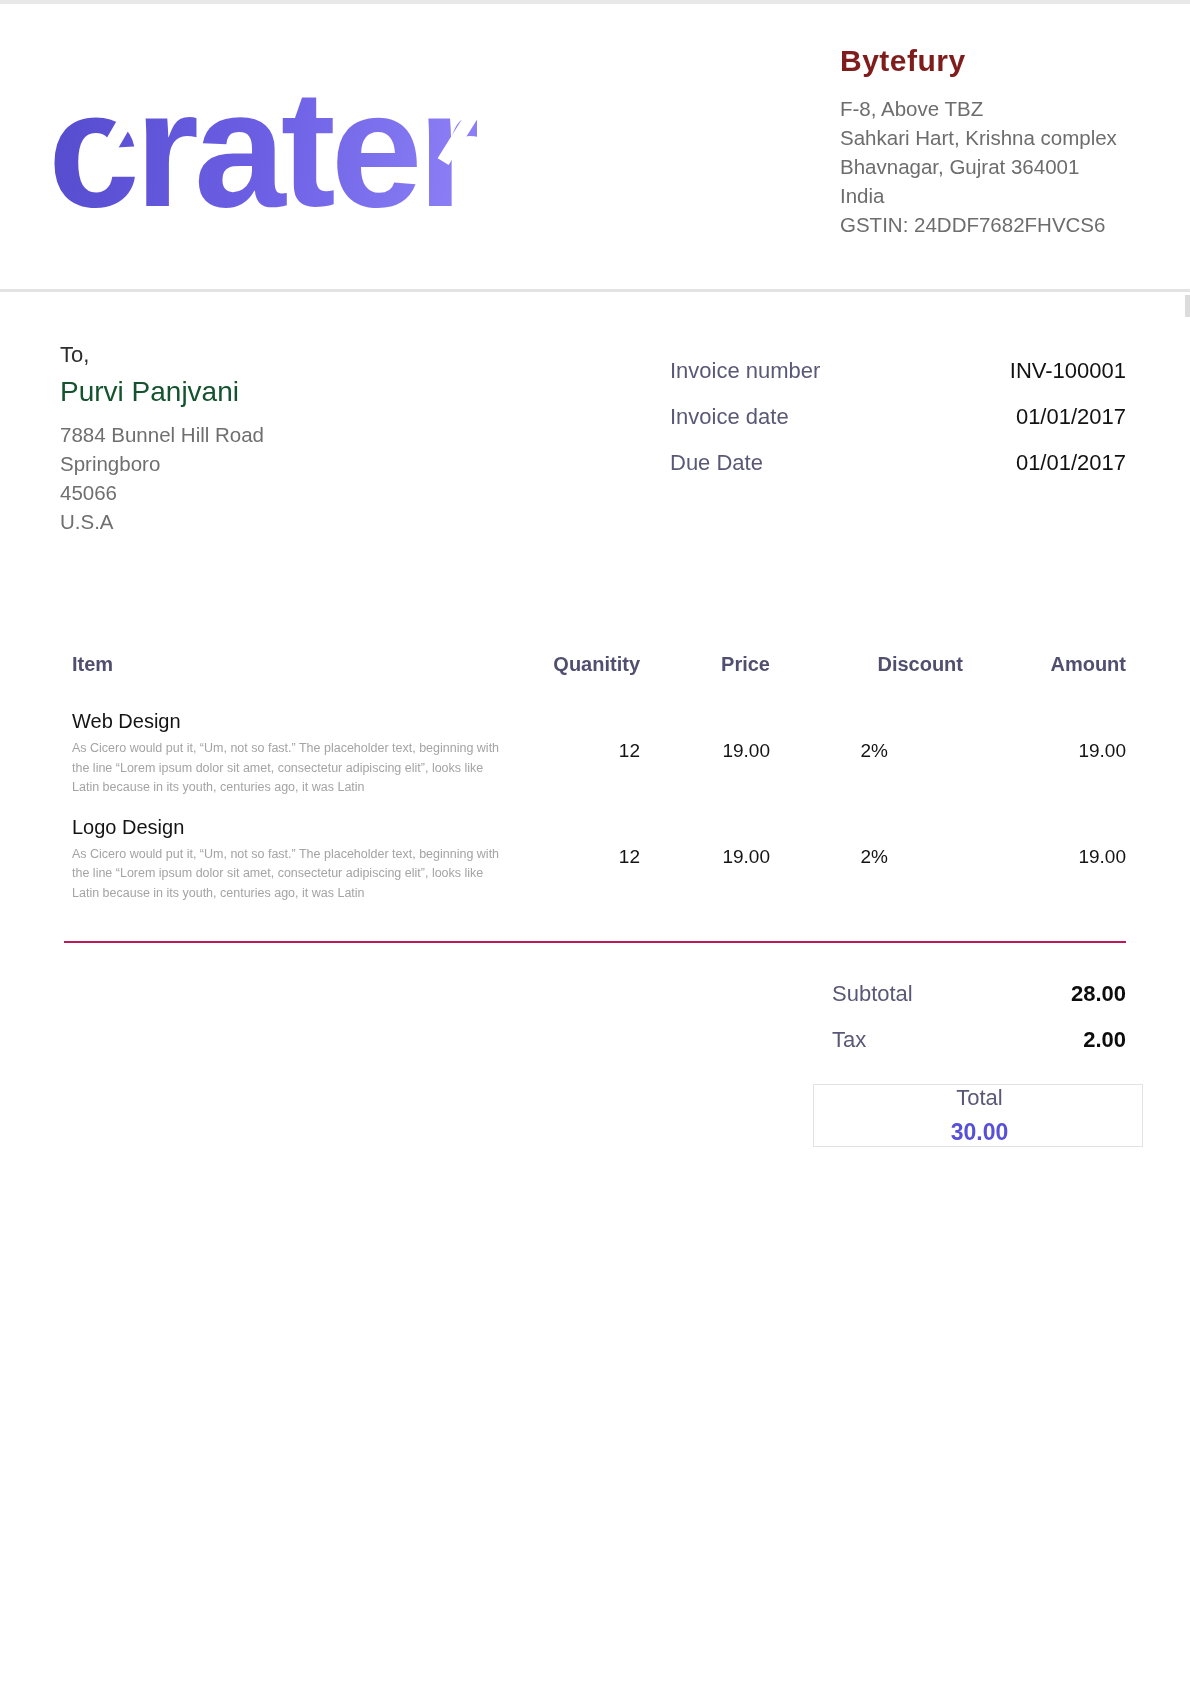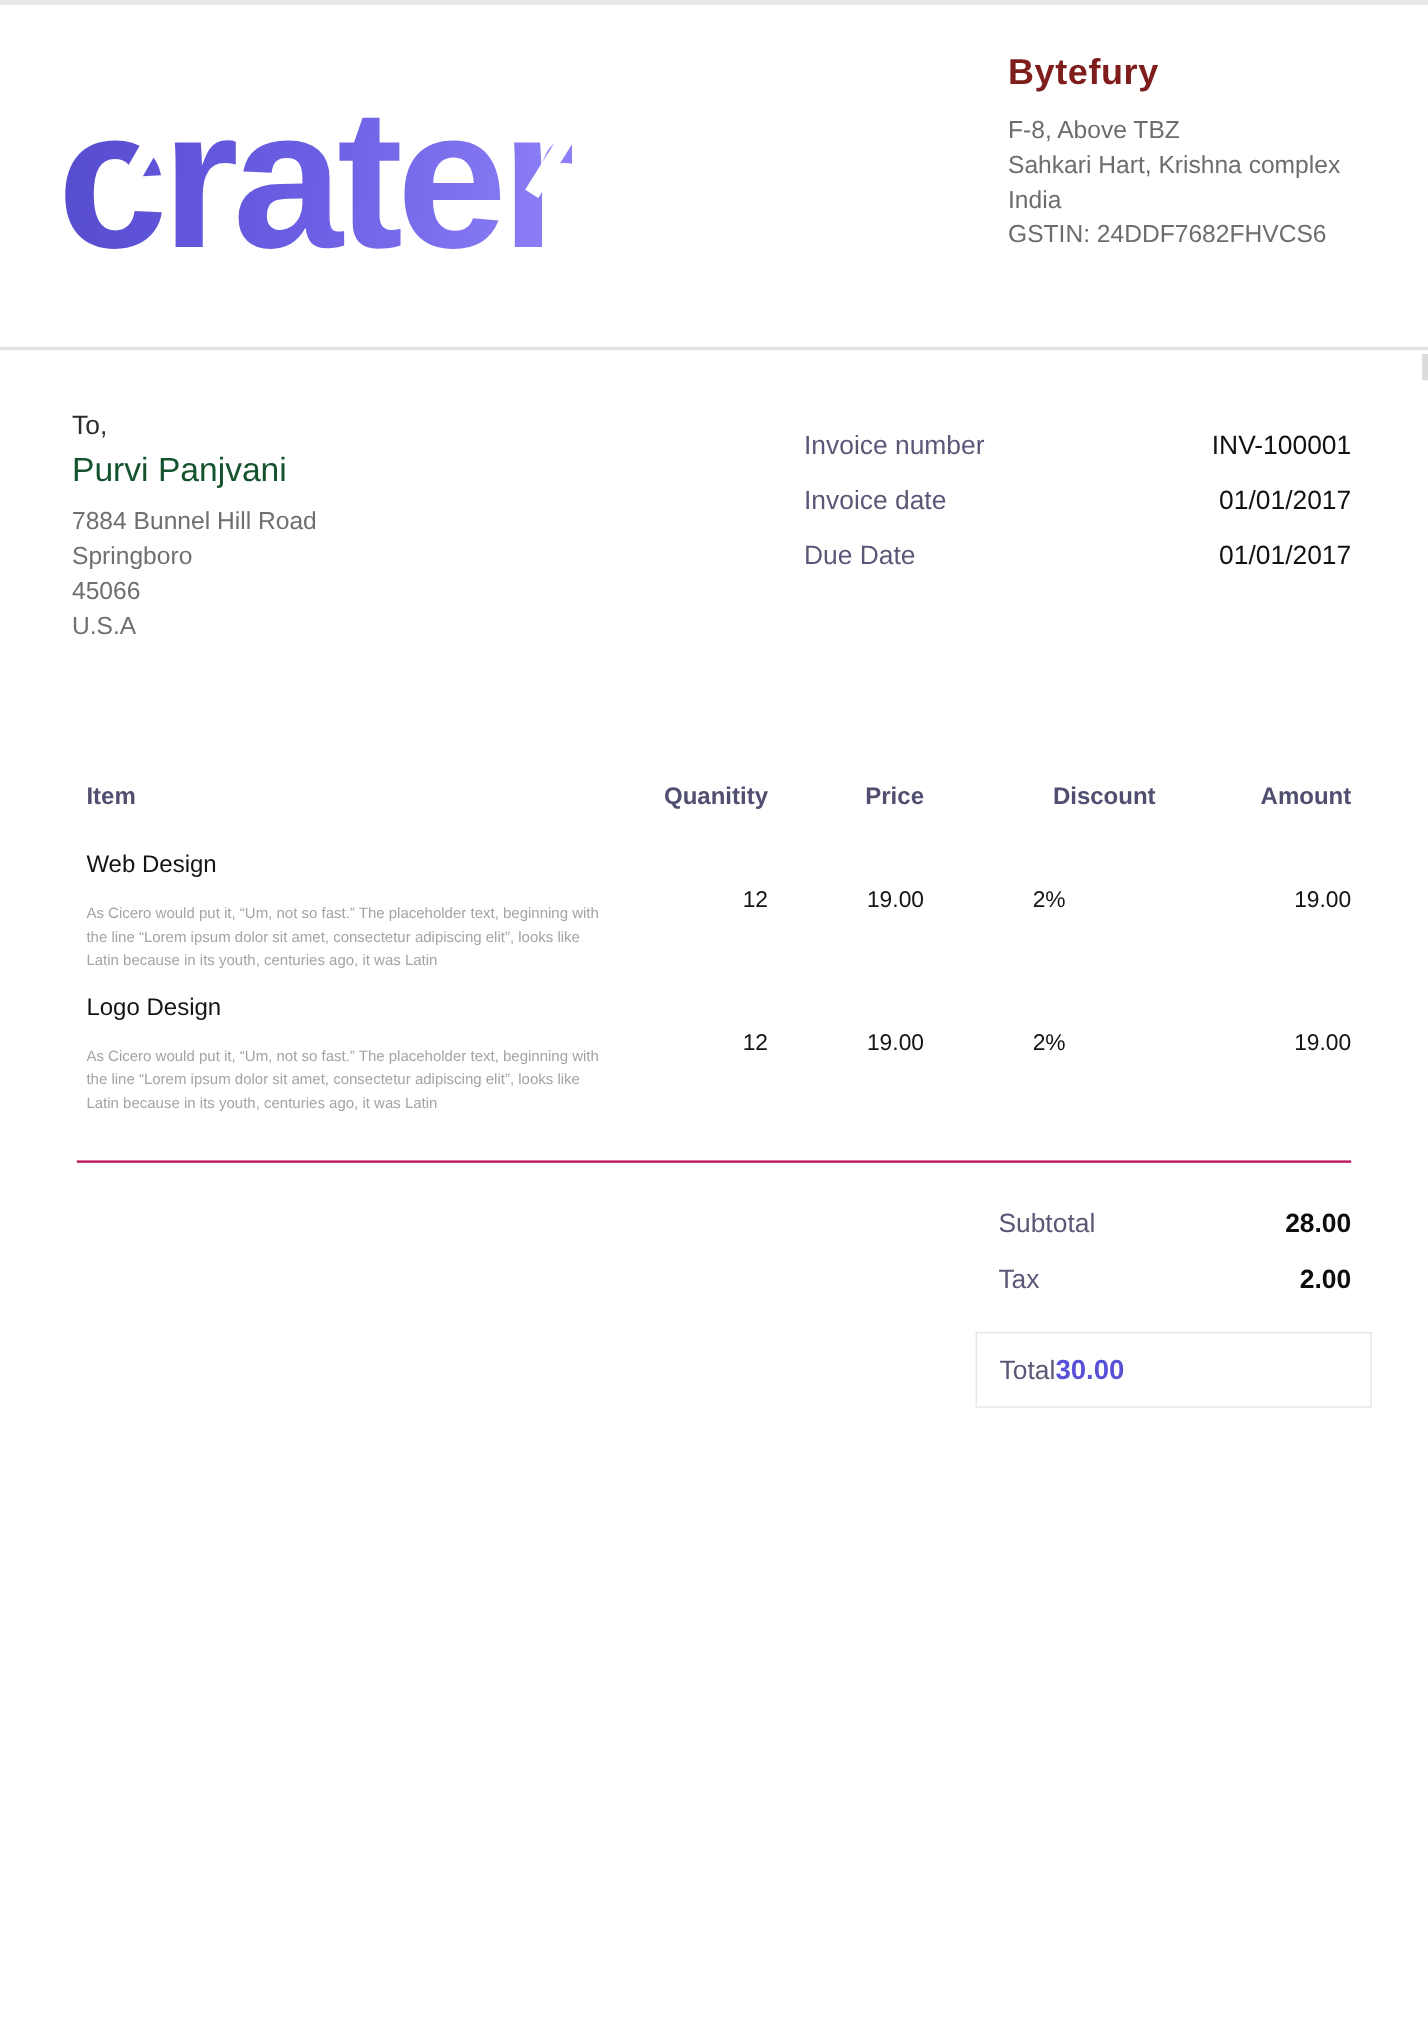--- a/index.html
+++ b/index.html
@@ -58,36 +58,37 @@
   .col-item     { width:440px; text-align:left; padding-left:8px; }
   .col-qty      { width:136px; text-align:right; }
   .col-price    { width:130px; text-align:right; }
   .col-discount { width:193px; text-align:right; }
   .col-amount   { width:163px; text-align:right; }
 
   .t-row { display:flex; margin-bottom:18px; }
   .item-name { font-size:20px; font-weight:500; color:#141414; }
   .item-desc {
     font-size:12.5px; line-height:19.5px; color:#a4a4a4;
-    max-width:432px; margin-top:19px;
+    max-width:432px; margin-top:6px;
   }
   .t-row .cell { padding-top:30px; font-size:19px; font-weight:500; color:#141414; }
   .t-row .col-discount { padding-right:75px; }
 
   
   .totals { width:330px; margin:38px 47px 0 auto; }
   .tot-row { display:flex; justify-content:space-between; align-items:baseline;
              padding:0 17px 0 19px; margin-bottom:20px; }
   .tot-label { font-size:22px; color:#5a5876; }
   .tot-value { font-size:22px; font-weight:bold; color:#0d0d0d; }
   .total-box {
     margin-top:31px; width:100%; height:63px;
     border:1px solid #e2e2e6; background:#ffffff;
-    display:flex; align-items:center;
+    display:flex; justify-content:space-between; align-items:center;
     padding:0 16px 0 19px;
+    flex-direction:column;
   }
   .total-box .tot-label { font-size:22px; }
   .grand-total { font-size:23px; font-weight:bold; color:#5851d8; }
 
   .scroll-artifact { position:absolute; right:0; top:295px; width:5px; height:22px; background:#dcdcdc; }
 </style>
 </head>
 <body>
 
 <div class="top-strip"></div>
@@ -95,20 +96,21 @@
 <header class="header">
   <div class="logo">
     <span class="logo-text">crater</span>
     <span class="slash slash-c"></span>
     <span class="slash slash-r"></span>
   </div>
   <div class="company">
     <div class="company-name">Bytefury</div>
     <div class="company-line">F-8, Above TBZ</div>
     <div class="company-line">Sahkari Hart, Krishna complex</div>
+    <div class="company-line">Bhavnagar, Gujrat 364001</div>
     <div class="company-line">India</div>
     <div class="company-line">GSTIN: 24DDF7682FHVCS6</div>
   </div>
 </header>
 
 <section class="billing">
   <div class="bill-to">
     <div class="to-label">To,</div>
     <div class="client-name">Purvi Panjvani</div>
     <div class="client-line">7884 Bunnel Hill Road</div>

